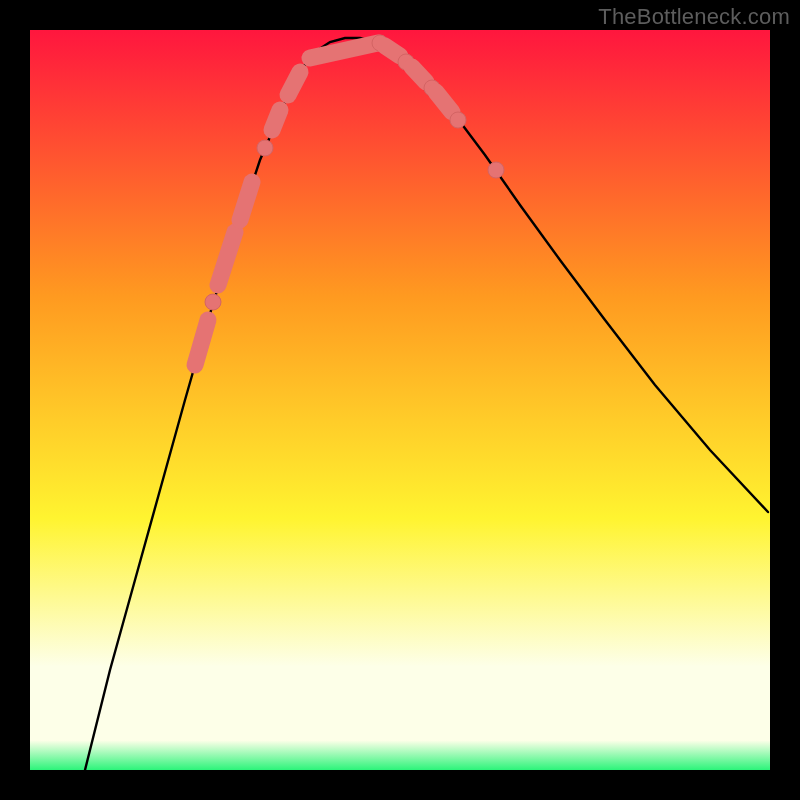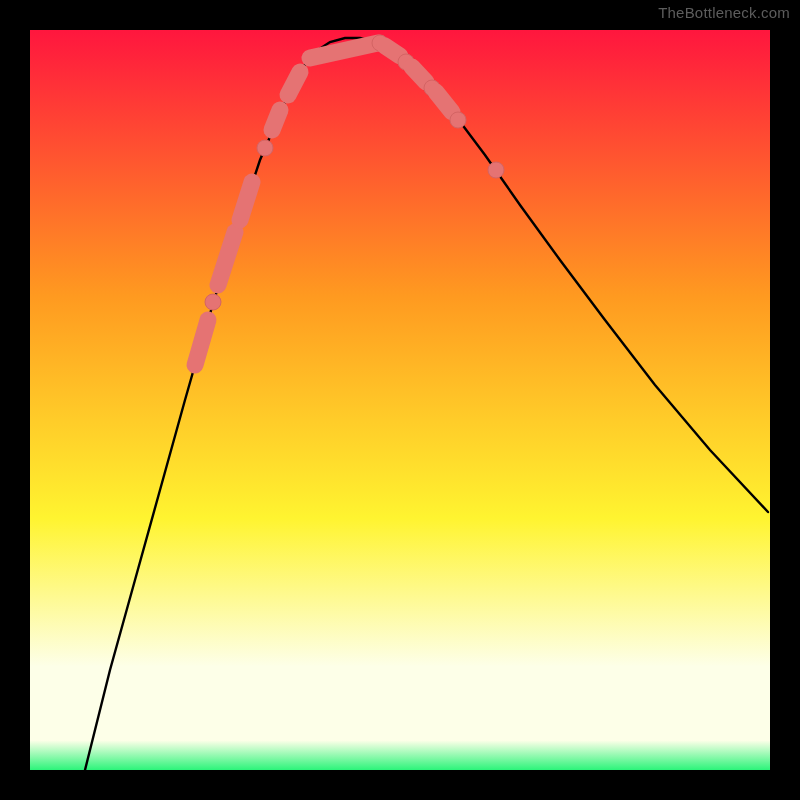--- a/index.html
+++ b/index.html
@@ -23,21 +23,21 @@
     position: absolute;
     top: 30px;
     left: 30px;
     width: 740px;
     height: 740px;
   }
   .watermark {
     position: absolute;
     top: 4px;
     right: 10px;
-    font-size: 15px;
+    font-size: 22px;
     font-weight: 500;
     color: #5d5d5d;
     letter-spacing: 0.2px;
     user-select: none;
   }
   svg { display: block; }
 </style>
 </head>
 <body>
 

